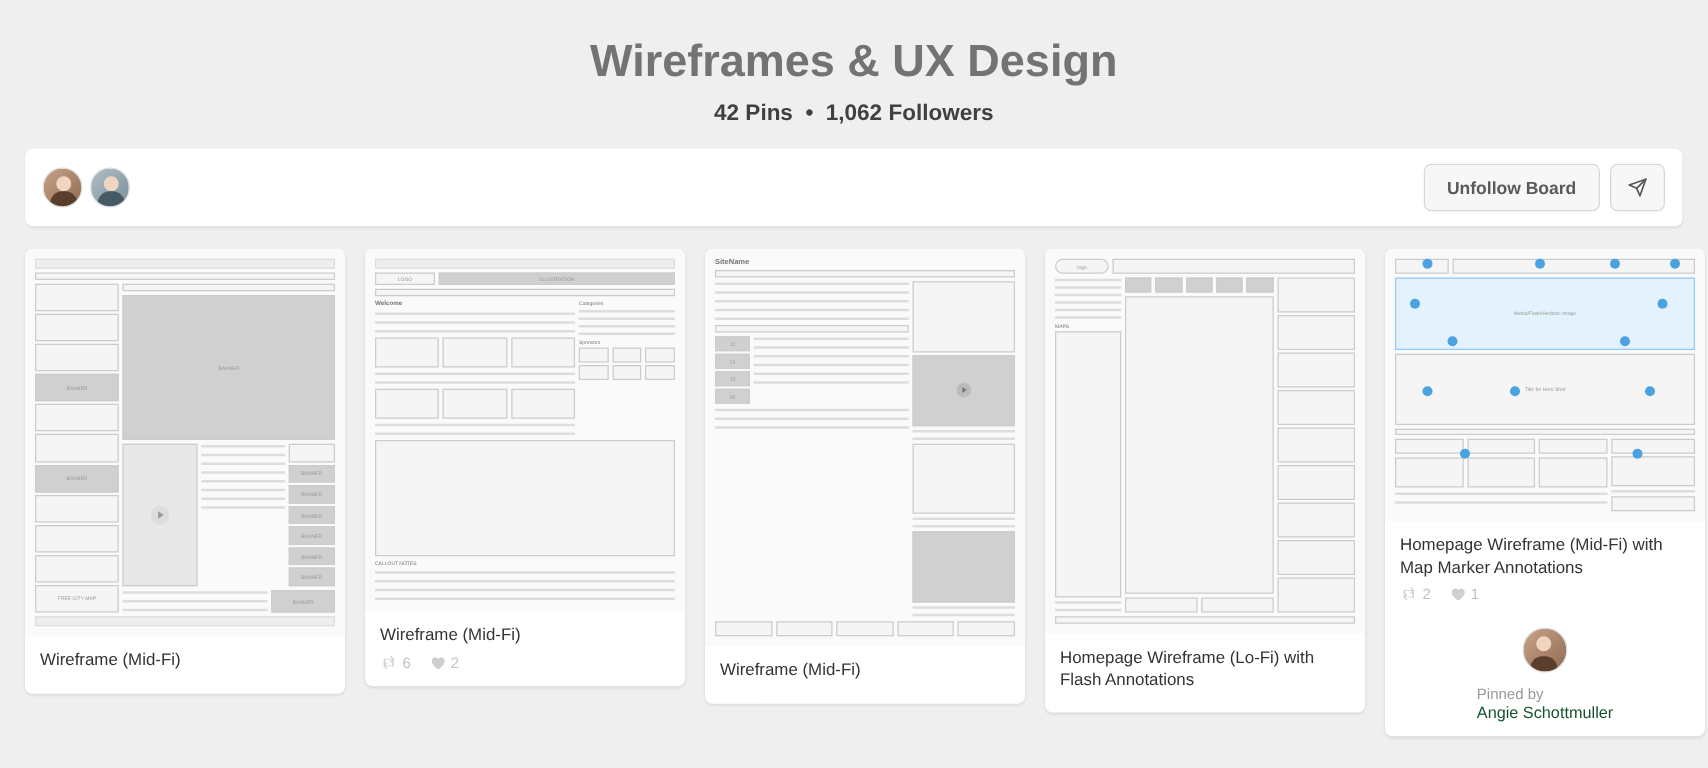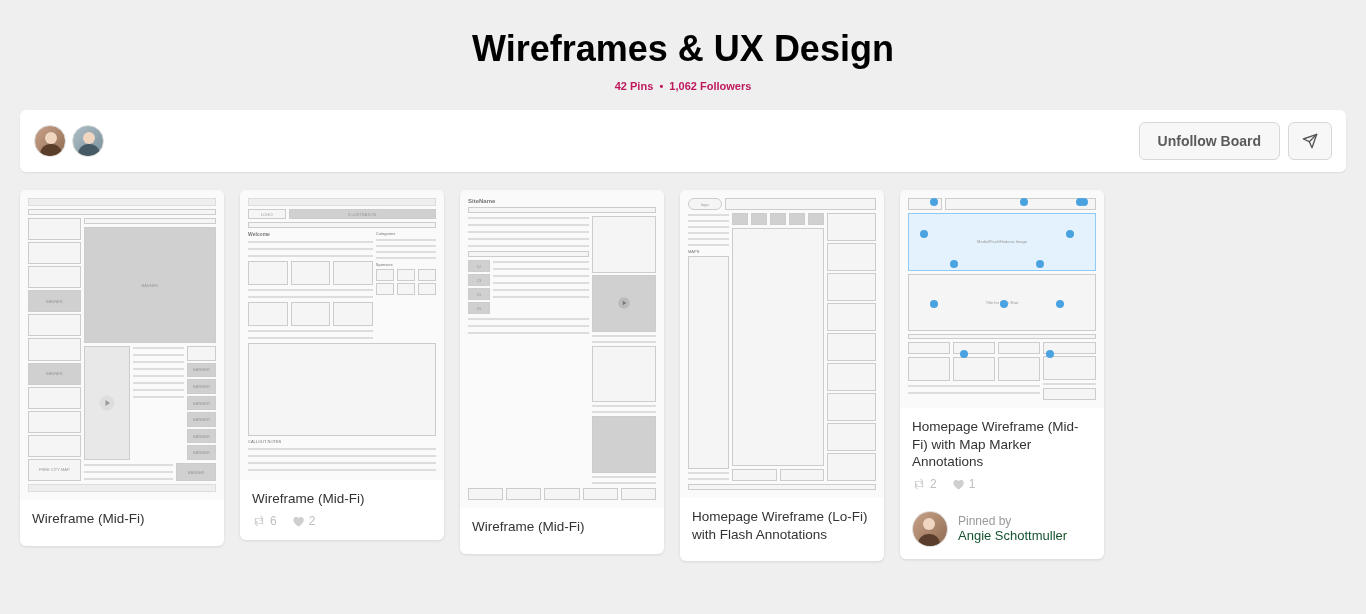--- a/index.html
+++ b/index.html
@@ -9,34 +9,34 @@
   width: 1366px;
   color: #333;
 }
 .header-section {
   text-align: center;
   padding: 28px 20px 18px;
 }
 .board-title {
   font-size: 36px;
   font-weight: 700;
-  color: #000000;
+  color: #737373;
   margin-bottom: 10px;
 }
 .board-description {
   font-size: 14px;
   color: #555;
   max-width: 760px;
   margin: 0 auto 18px;
   line-height: 1.5;
 }
 .board-stats {
-  font-size: 11px;
+  font-size: 18px;
   font-weight: 700;
-  color: #be185d;
+  color: #404040;
 }
 .action-bar {
   background: #fff;
   margin: 0 20px 18px;
   border-radius: 6px;
   padding: 12px 14px;
   display: flex;
   align-items: center;
   justify-content: space-between;
   box-shadow: 0 1px 2px rgba(0,0,0,0.08);
@@ -74,21 +74,21 @@
 .pins-grid {
   display: flex;
   gap: 16px;
   padding: 0 20px 20px;
   align-items: flex-start;
 }
 .pin-card {
   background: #fff;
   border-radius: 6px;
   box-shadow: 0 1px 3px rgba(0,0,0,0.1);
-  width: 204px;
+  width: 256px;
   flex-shrink: 0;
   overflow: hidden;
 }
 .pin-image {
   width: 100%;
   background: #fafafa;
   display: flex;
   align-items: stretch;
   justify-content: stretch;
   overflow: hidden;
@@ -135,20 +135,21 @@
   gap: 14px;
   font-size: 12px;
   color: #bfbfbf;
   align-items: center;
 }
 .stat { display:flex; align-items:center; gap:4px; }
 .stat svg { width:14px; height:14px; fill:#cfcfcf; }
 .pinned-by {
   display:flex; align-items:center; gap:10px;
   padding: 8px 12px 12px;
+  flex-direction: column;
 }
 .pinned-by .avatar { width:36px;height:36px; }
 .pinned-by-text { font-size:12px; color:#999; }
 .pinned-by-name { font-size:13px; color:#14532d; }
 .marker {
   width:8px;height:8px;border-radius:50%;
   background:#4aa3e0; position:absolute;
 }
 .wf.markers { position:relative; }
 </style>

